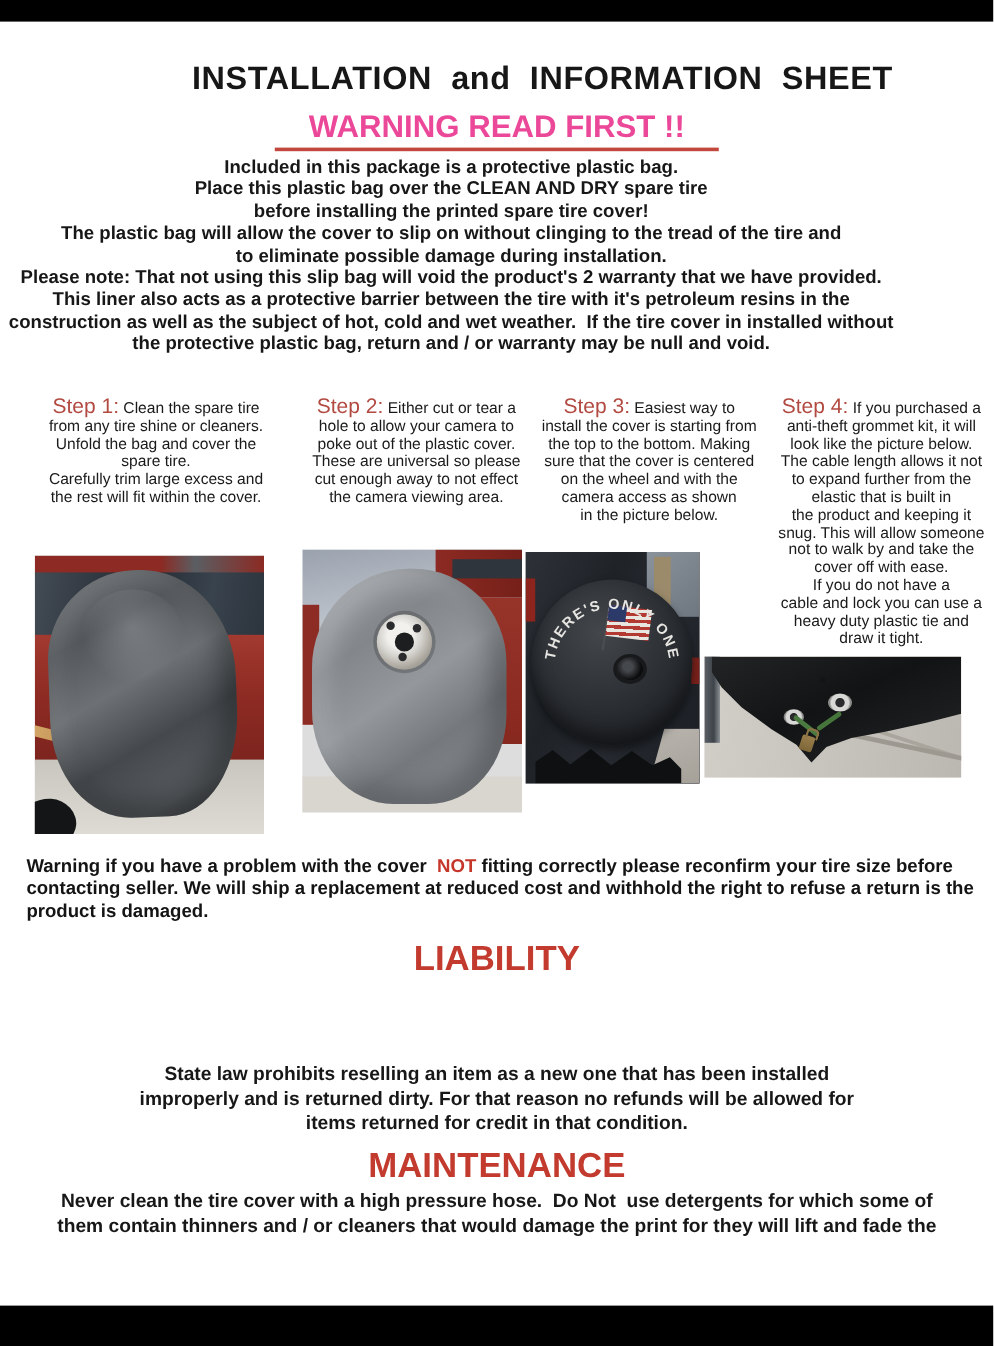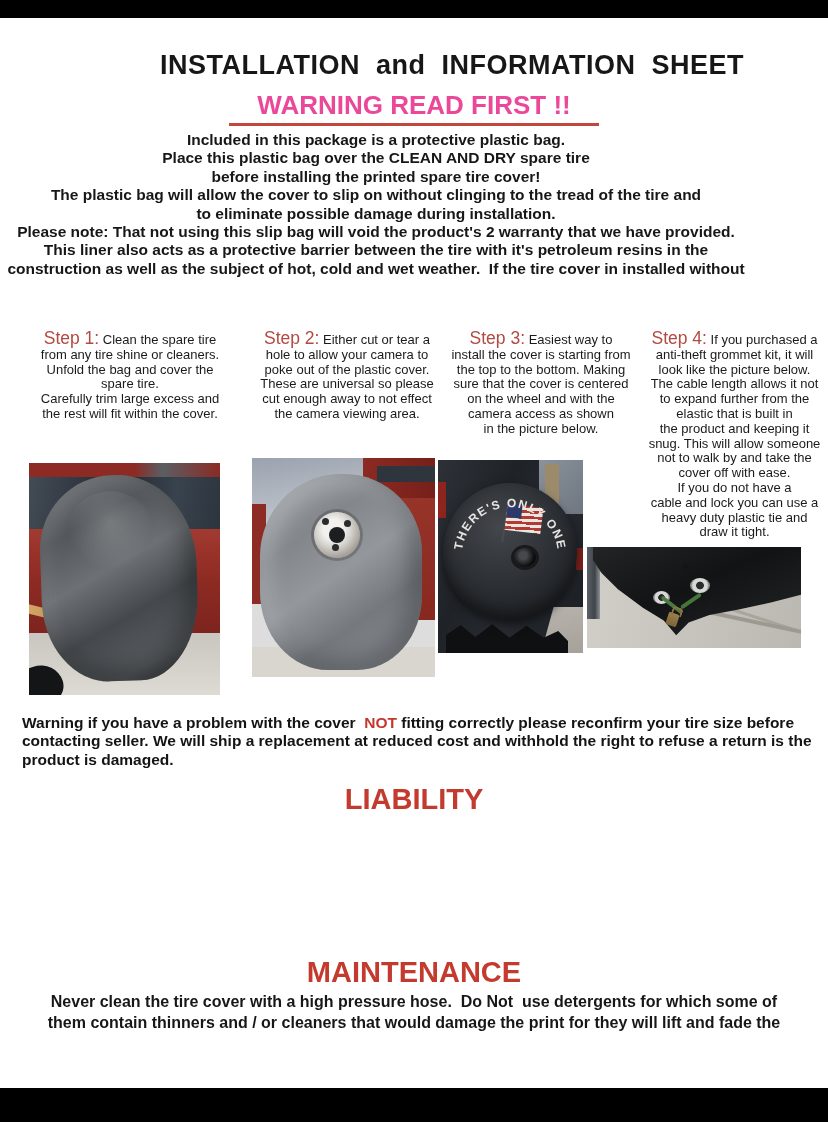--- a/index.html
+++ b/index.html
@@ -125,20 +125,21 @@
 
   <div class="abs intro">
       <div class="line">Included in this package is a protective plastic bag.</div>
       <div class="line">Place this plastic bag over the CLEAN AND DRY spare tire</div>
       <div class="line">before installing the printed spare tire cover!</div>
       <div class="line">The plastic bag will allow the cover to slip on without clinging to the tread of the tire and</div>
       <div class="line">to eliminate possible damage during installation.</div>
       <div class="line">Please note: That not using this slip bag will void the product's 2 warranty that we have provided.</div>
       <div class="line">This liner also acts as a protective barrier between the tire with it's petroleum resins in the</div>
       <div class="line">construction as well as the subject of hot, cold and wet weather.  If the tire cover in installed without</div>
+      <div class="line">the protective plastic bag, return and / or warranty may be null and void.</div>
     </div>
 
   <div class="abs steps">
       <div class="step">
       <span class="step-label">Step 1:</span><span class="step-text"> Clean the spare tire
 from any tire shine or cleaners.
 Unfold the bag and cover the
 spare tire.
 Carefully trim large excess and
 the rest will fit within the cover.</span>
@@ -229,20 +230,25 @@
     <div class="p4-cab1"></div>
     <div class="p4-cab2"></div>
     <div class="p4-lock"></div>
   </div>
 
   <div class="abs warn-para"><span>Warning if you have a problem with the cover  </span><span class="warn-not">NOT</span><span> fitting correctly please reconfirm your tire size before contacting seller. We will ship a replacement at reduced cost and withhold the right to refuse a return is the product is damaged.</span></div>
 
   <div class="abs sec-head lia-head">LIABILITY</div>
 
 
+  <div class="abs para lia-p2">
+      <div class="line">State law prohibits reselling an item as a new one that has been installed</div>
+      <div class="line">improperly and is returned dirty. For that reason no refunds will be allowed for</div>
+      <div class="line">items returned for credit in that condition.</div>
+    </div>
 
   <div class="abs sec-head maint-head">MAINTENANCE</div>
 
   <div class="abs para maint-p">
       <div class="line">Never clean the tire cover with a high pressure hose.  Do Not  use detergents for which some of</div>
       <div class="line">them contain thinners and / or cleaners that would damage the print for they will lift and fade the</div>
     </div>
 
   <div class="letterbox bar-bottom"></div>
 

